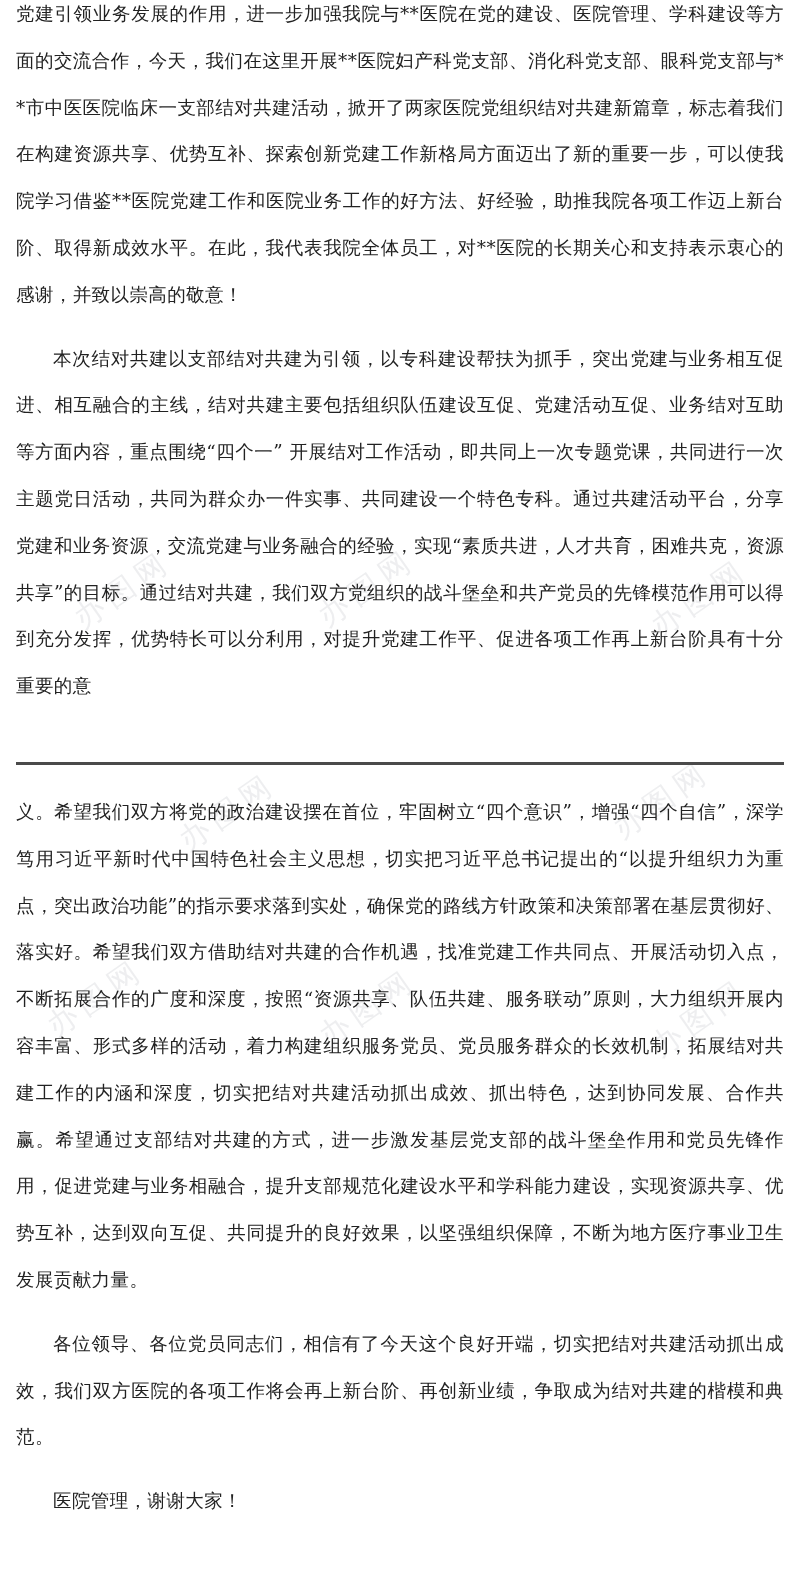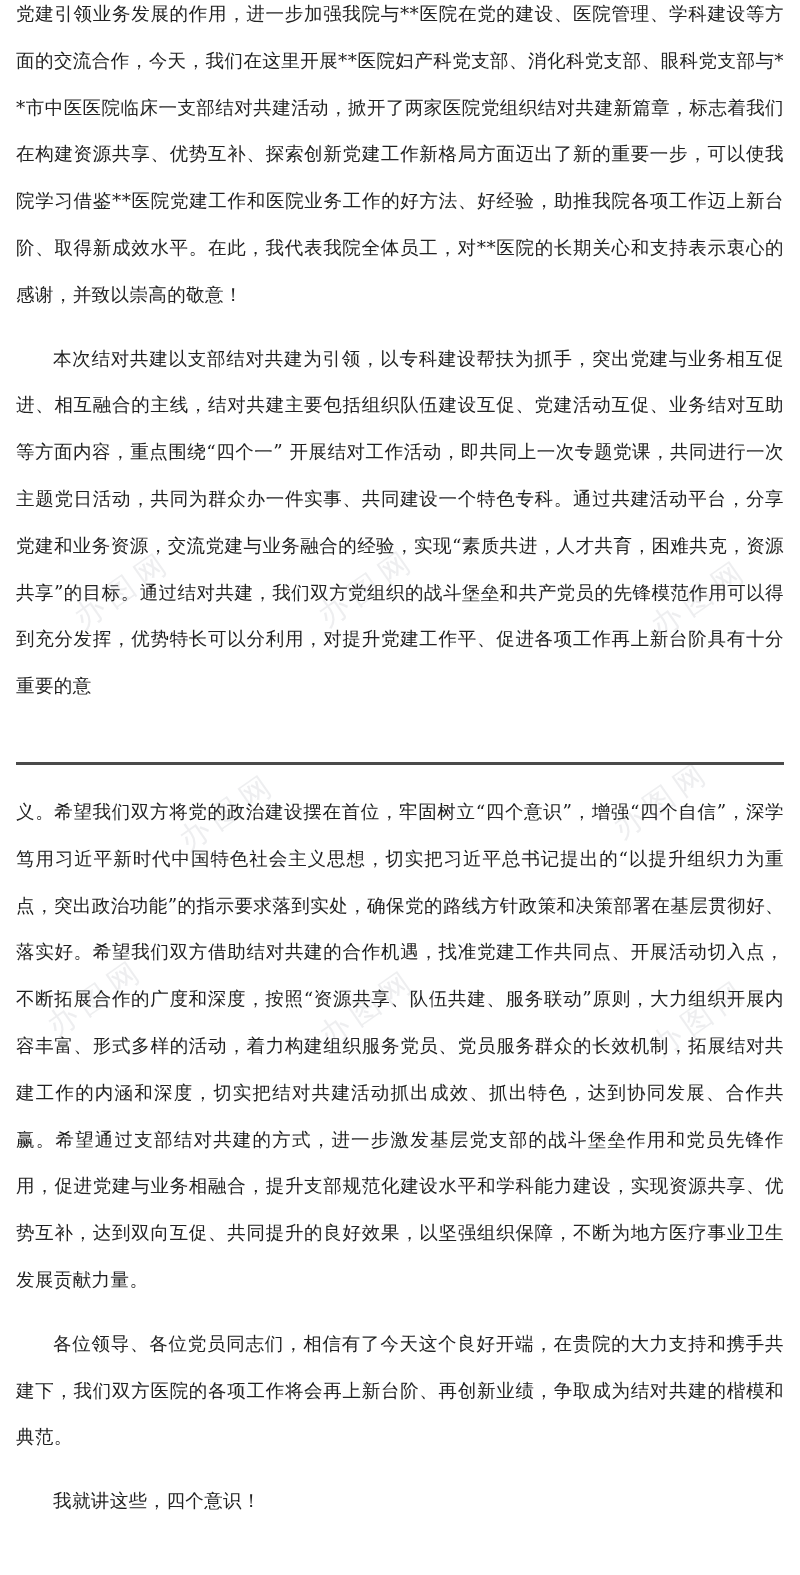--- a/index.html
+++ b/index.html
@@ -75,17 +75,17 @@
 
   <div class="page page-first">
     <p class="para">党建引领业务发展的作用，进一步加强我院与**医院在党的建设、医院管理、学科建设等方面的交流合作，今天，我们在这里开展**医院妇产科党支部、消化科党支部、眼科党支部与**市中医医院临床一支部结对共建活动，掀开了两家医院党组织结对共建新篇章，标志着我们在构建资源共享、优势互补、探索创新党建工作新格局方面迈出了新的重要一步，可以使我院学习借鉴**医院党建工作和医院业务工作的好方法、好经验，助推我院各项工作迈上新台阶、取得新成效水平。在此，我代表我院全体员工，对**医院的长期关心和支持表示衷心的感谢，并致以崇高的敬意！</p>
     <p class="para indent">本次结对共建以支部结对共建为引领，以专科建设帮扶为抓手，突出党建与业务相互促进、相互融合的主线，结对共建主要包括组织队伍建设互促、党建活动互促、业务结对互助等方面内容，重点围绕“四个一” 开展结对工作活动，即共同上一次专题党课，共同进行一次主题党日活动，共同为群众办一件实事、共同建设一个特色专科。通过共建活动平台，分享党建和业务资源，交流党建与业务融合的经验，实现“素质共进，人才共育，困难共克，资源共享”的目标。通过结对共建，我们双方党组织的战斗堡垒和共产党员的先锋模范作用可以得到充分发挥，优势特长可以分利用，对提升党建工作平、促进各项工作再上新台阶具有十分重要的意</p>
   </div>
 
   <hr class="divider">
 
   <div class="page">
     <p class="para">义。希望我们双方将党的政治建设摆在首位，牢固树立“四个意识”，增强“四个自信”，深学笃用习近平新时代中国特色社会主义思想，切实把习近平总书记提出的“以提升组织力为重点，突出政治功能”的指示要求落到实处，确保党的路线方针政策和决策部署在基层贯彻好、落实好。希望我们双方借助结对共建的合作机遇，找准党建工作共同点、开展活动切入点，不断拓展合作的广度和深度，按照“资源共享、队伍共建、服务联动”原则，大力组织开展内容丰富、形式多样的活动，着力构建组织服务党员、党员服务群众的长效机制，拓展结对共建工作的内涵和深度，切实把结对共建活动抓出成效、抓出特色，达到协同发展、合作共赢。希望通过支部结对共建的方式，进一步激发基层党支部的战斗堡垒作用和党员先锋作用，促进党建与业务相融合，提升支部规范化建设水平和学科能力建设，实现资源共享、优势互补，达到双向互促、共同提升的良好效果，以坚强组织保障，不断为地方医疗事业卫生发展贡献力量。</p>
-    <p class="para indent">各位领导、各位党员同志们，相信有了今天这个良好开端，在贵院的大力支持和携手共建下，我们双方医院的各项工作将会再上新台阶、再创新业绩，争取成为结对共建的楷模和典范。</p>
-    <p class="para indent">我就讲这些，四个意识！</p>
+    <p class="para indent">各位领导、各位党员同志们，相信有了今天这个良好开端，切实把结对共建活动抓出成效，我们双方医院的各项工作将会再上新台阶、再创新业绩，争取成为结对共建的楷模和典范。</p>
+    <p class="para indent">医院管理，谢谢大家！</p>
   </div>
 
 </div>
 
 </body></html>

